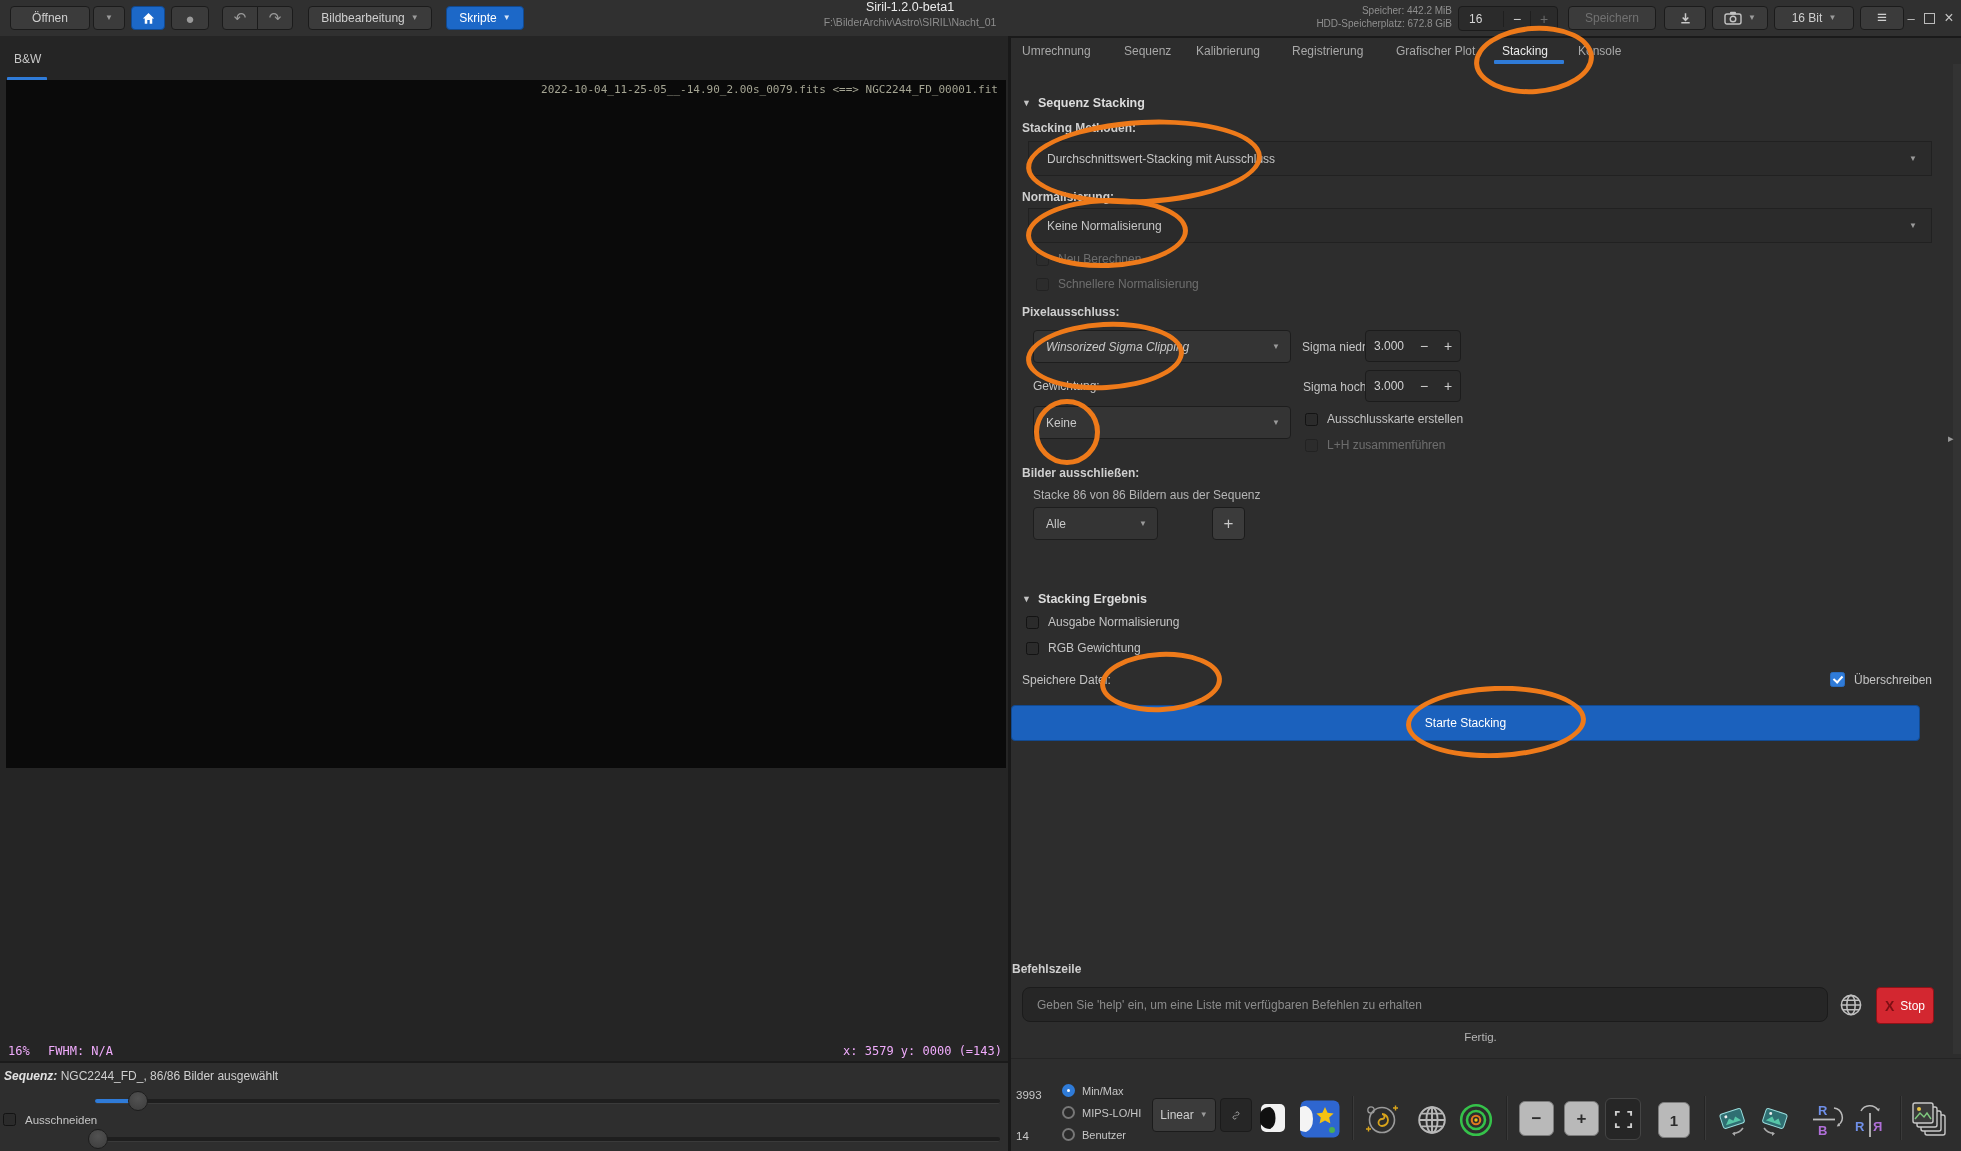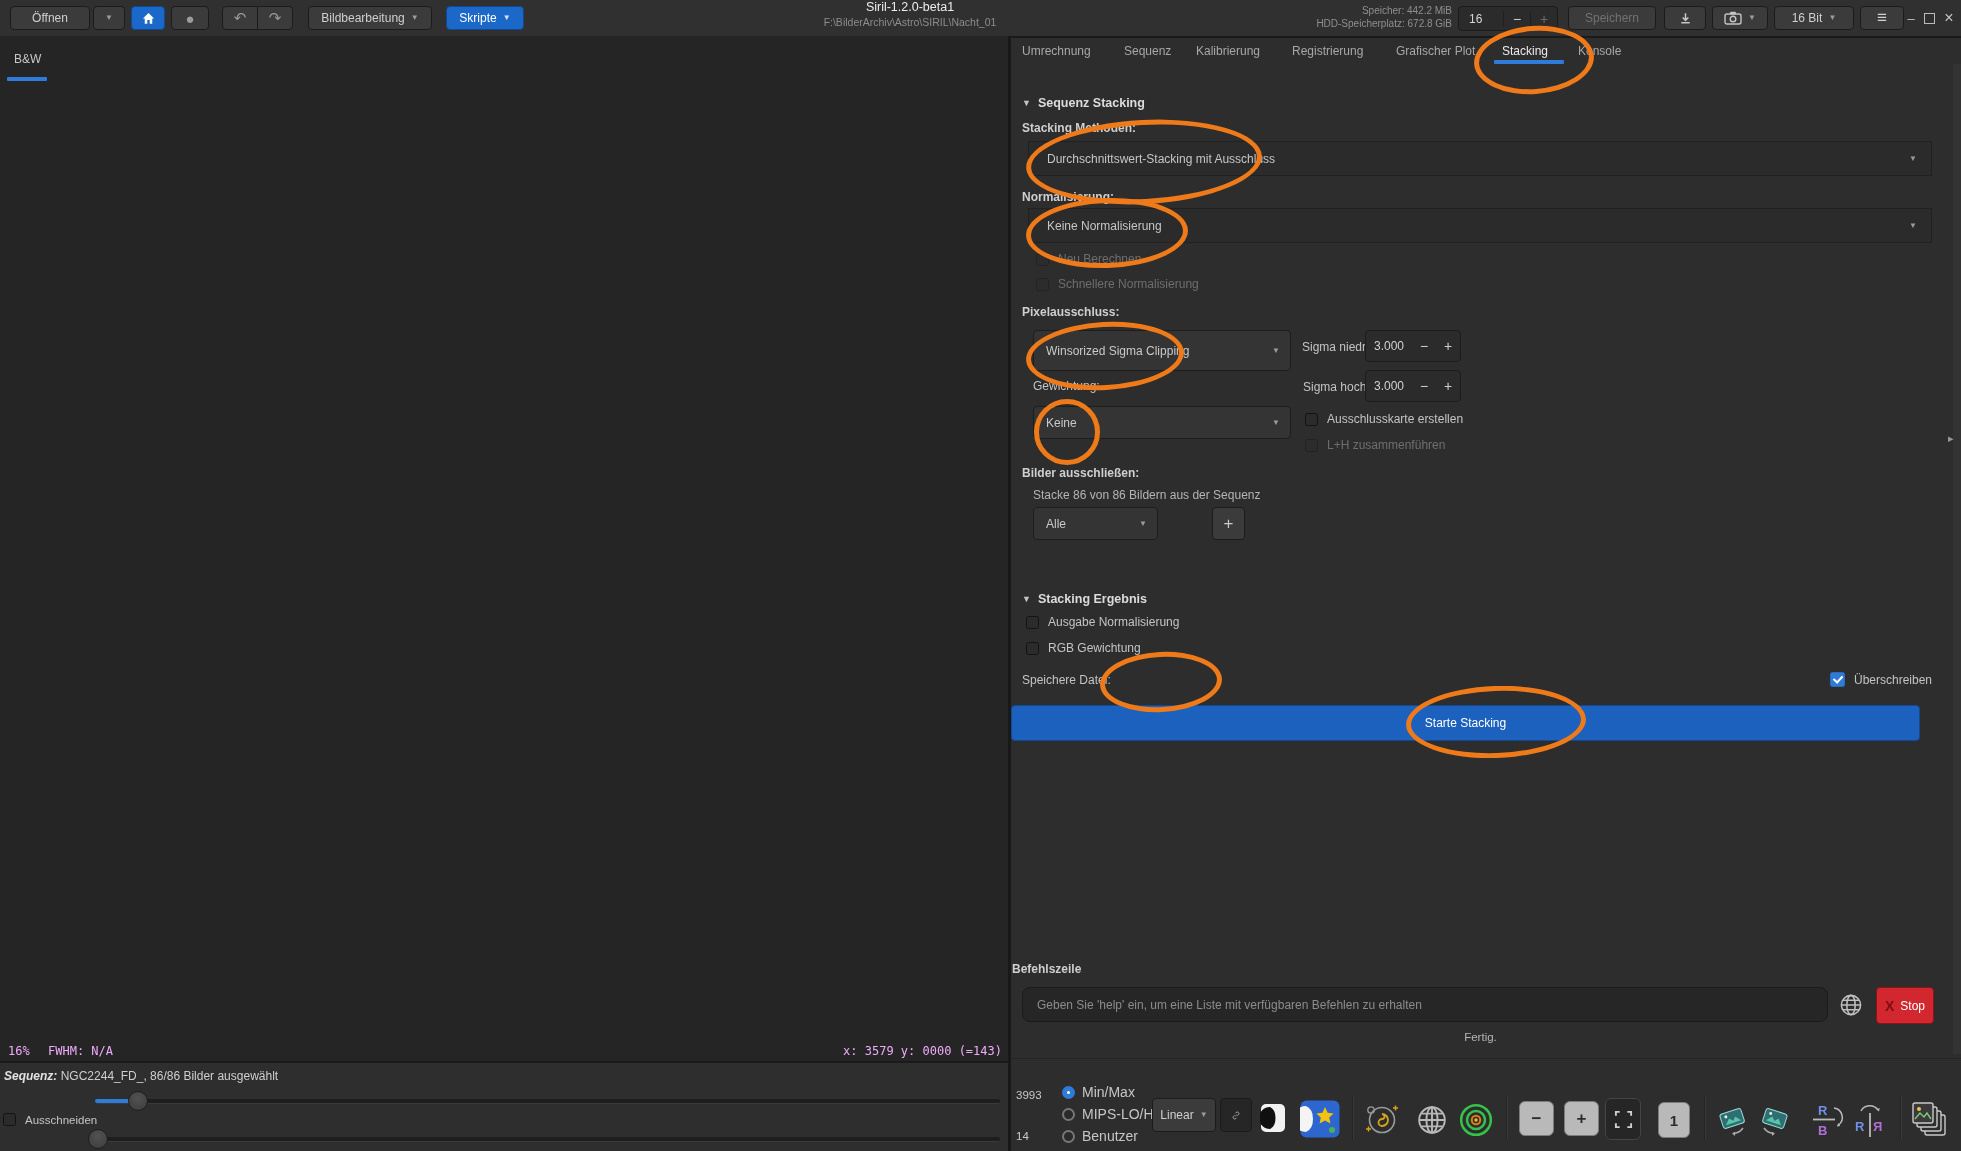--- a/index.html
+++ b/index.html
@@ -60,21 +60,21 @@
   .txtinput{position:absolute;background:#262626;border:1px solid #1b1b1b;border-radius:6px;color:#d6d6d6;
             font-size:12px;padding:0 14px;box-sizing:border-box;font-family:"Liberation Sans",sans-serif;outline:none;}
   .txtinput::placeholder{color:#8c8c8c;}
   .stopbtn{position:absolute;background:#d32730;border:1px solid #8e1218;border-radius:4px;color:#fff;
            display:flex;align-items:center;justify-content:center;gap:6px;font-size:12px;}
   .stopx{color:#7d0f14;font-weight:bold;font-size:14px;}
   
   .radio{width:13px;height:13px;border-radius:50%;background:#2a2a2a;border:2px solid #777;box-sizing:border-box;position:relative;flex:0 0 13px;}
   .radio.on{background:#2f7bd8;border-color:#2f7bd8;}
   .radio.on::after{content:"";position:absolute;left:3px;top:3px;width:3px;height:3px;border-radius:50%;background:#fff;}
-  .radiorow{position:absolute;display:flex;gap:7px;align-items:center;font-size:14px;color:#c6c6c6;}
+  .radiorow{position:absolute;display:flex;gap:7px;align-items:center;font-size:11px;color:#c6c6c6;}
   .tbbtn{position:absolute;background:#b9b9b9;border:1px solid #7c7c7c;border-radius:6px;color:#2c2c2c;
          display:flex;align-items:center;justify-content:center;font-weight:bold;font-size:17px;}
   .tbbtn.darkbtn{background:#262626;border:1px solid #454545;color:#cfcfcf;}
   .sep{position:absolute;width:1px;background:#242424;border-right:1px solid #3a3a3a;}
   .icon{position:absolute;display:flex;align-items:center;justify-content:center;}
   
   .ann{position:absolute;border:5px solid #ee7a1a;border-radius:50%;pointer-events:none;z-index:60;}
 </style>
 </head>
 <body>
@@ -167,20 +167,23 @@
     <div class="wctl" style="left:1936px;font-size:16px;">
       <span>×</span>
     </div>
   </div>
 
   <div class="abs leftpane">
     <div class="abs" style="left:14px;top:16px;color:#c8c8c8;">B&amp;W</div>
     <div class="abs tab-underline" style="left:7px;top:41px;width:40px;"></div>
   </div>
 
+  <div class="abs imgarea">
+    <span class="filename mono">2022-10-04_11-25-05__-14.90_2.00s_0079.fits &lt;==&gt; NGC2244_FD_00001.fit</span>
+  </div>
 
   <div class="abs statusrow mono" style="left:8px;top:1044px;">16%</div>
   <div class="abs statusrow mono" style="left:48px;top:1044px;">FWHM: N/A</div>
   <div class="abs statusrow mono" style="left:700px;top:1044px;width:302px;text-align:right;">x: 3579 y: 0000 (=143)</div>
 
   <div class="abs divh" style="left:0;top:1061px;width:1008px;height:2px;"></div>
 
   <div class="abs lowerleft">
     <div class="abs" style="left:4px;top:6px;">
       <span style="font-weight:bold;font-style:italic;color:#e2e2e2;">Sequenz:</span>
@@ -231,21 +234,21 @@
   <div class="cbrow dis" style="left:1036px;top:252px;">
     <span class="cbx"></span>
     <span>Neu Berechnen</span>
   </div>
   <div class="cbrow dis" style="left:1036px;top:277px;">
     <span class="cbx"></span>
     <span>Schnellere Normalisierung</span>
   </div>
 
   <div class="fldlbl" style="left:1022px;top:305px;">Pixelausschluss:</div>
-  <div class="combo" style="left:1033px;top:330px;width:258px;height:41px;">
+  <div class="combo" style="left:1033px;top:330px;width:258px;height:33px;font-style:italic;">
     <span>Winsorized Sigma Clipping</span>
     <span class="chev">▼</span>
   </div>
   <div class="plain" style="left:1302px;top:340px;color:#c4c4c4;">Sigma niedrig:</div>
   <div class="spin" style="left:1365px;top:330px;width:96px;height:32px;">
     <span class="val">3.000</span>
     <span class="sbtn">−</span>
     <span class="sbtn">+</span>
   </div>
 

